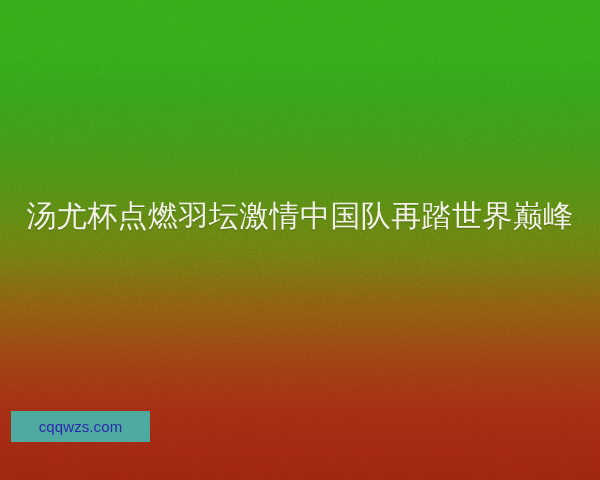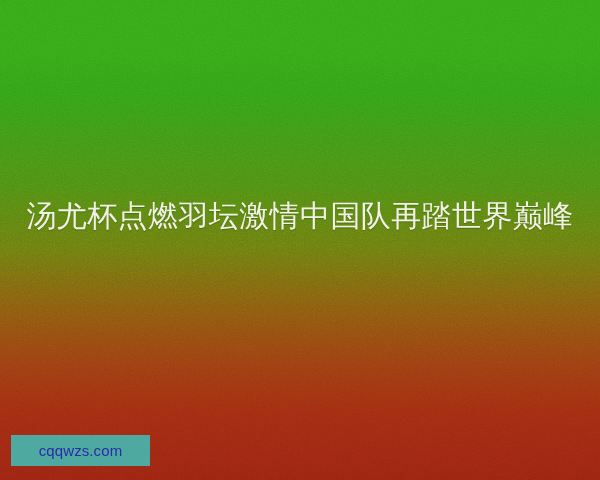--- a/index.html
+++ b/index.html
@@ -58,21 +58,21 @@
     line-height: 40px;
     letter-spacing: 0.4px;
     font-weight: 400;
     white-space: nowrap;
     text-shadow: 0 1px 1px rgba(0,0,0,0.22);
   }
 
   #watermark-badge {
     position: absolute;
     left: 11px;
-    top: 435px;
+    top: 411px;
     width: 139px;
     height: 31px;
     background: #4ea9a1;
     display: flex;
     align-items: center;
     justify-content: center;
   }
   #watermark-text {
     color: #2a2aab;
     font-size: 15px;

